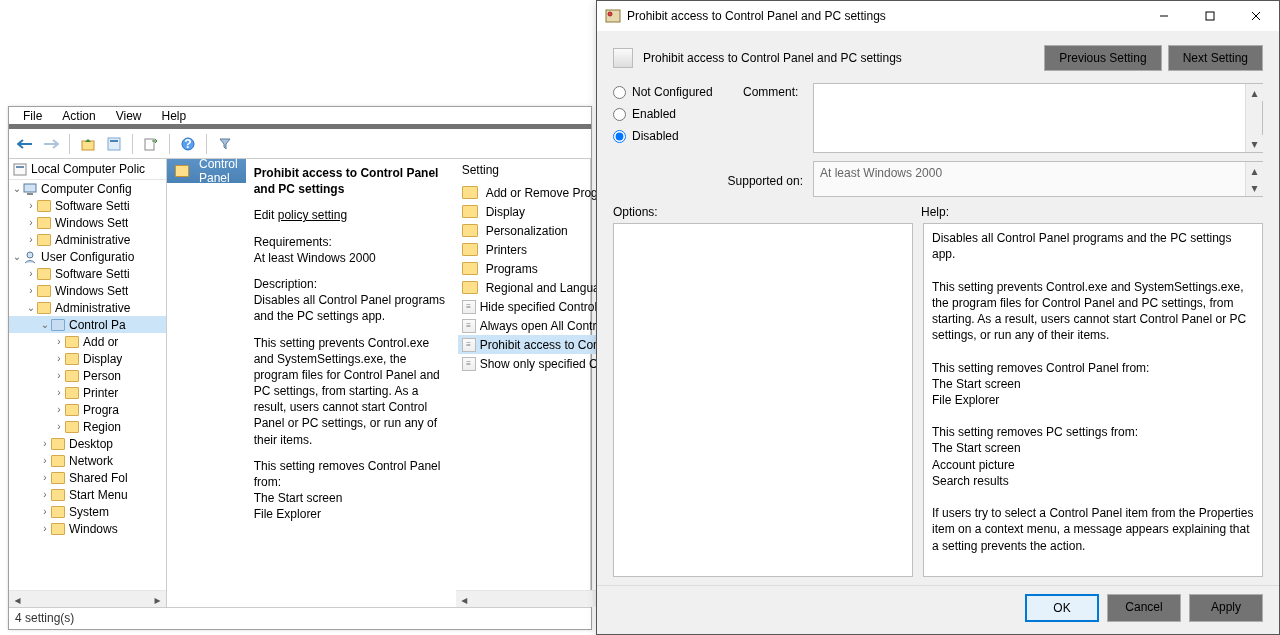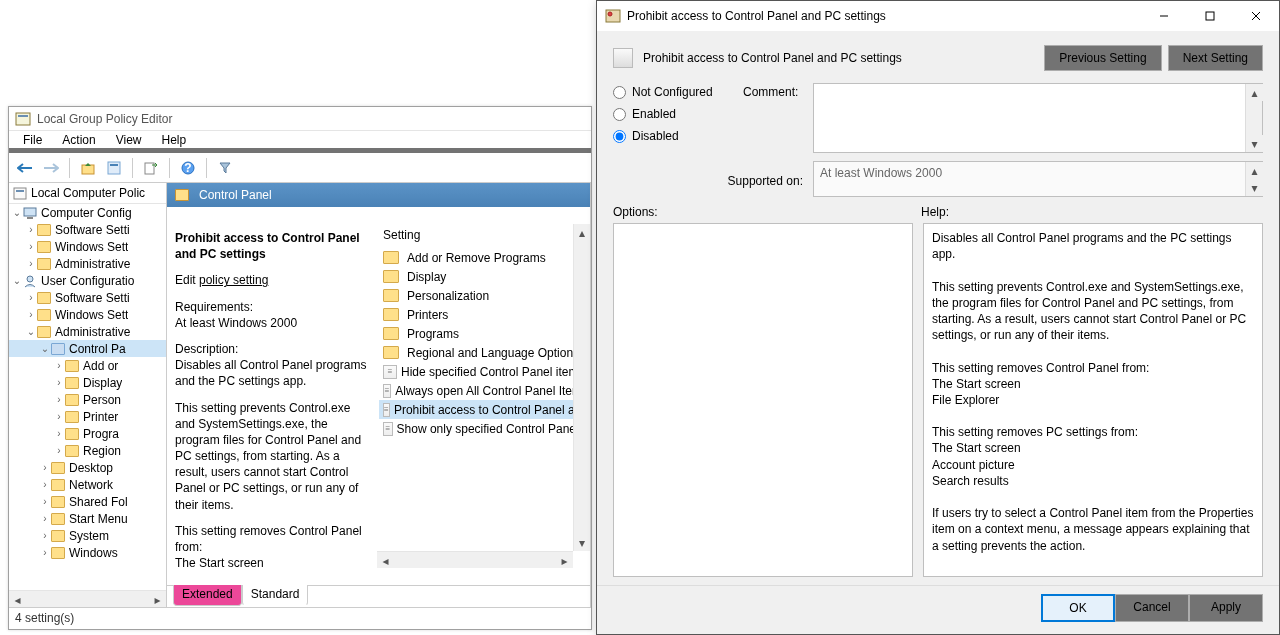--- a/index.html
+++ b/index.html
@@ -21,21 +21,21 @@
 .tree-inner { overflow:hidden; }
 .tree-row { display:flex; align-items:center; height:17px; white-space:nowrap; padding-right:2px;}
 .tw { display:inline-block; width:12px; text-align:center; color:#666; font-size:10px;}
 .fold { width:14px; height:12px; background:#ffe08a; border:1px solid #d4a94b; border-radius:1px; margin-right:4px; flex-shrink:0;}
 .fold.sel { background:#c9ddf2; border-color:#7aa7d4;}
 .tree-row.sel { background:#cce4f7;}
 .tree-row span.txt { overflow:hidden; text-overflow:clip;}
 .tree-scroll-h { height:17px; border-top:1px solid #e5e5e5; position:absolute; bottom:0; left:0; right:0; background:#f0f0f0; display:flex; justify-content:space-between;}
 .sb-btn { width:17px; height:17px; background:#f0f0f0; display:flex; align-items:center; justify-content:center; color:#555;}
 
-.mid { flex:1; display:flex; flex-direction:column; min-width:0; border-right:1px solid #ccc;gap:17px;}
+.mid { flex:1; display:flex; flex-direction:row; min-width:0; border-right:1px solid #ccc;}
 .mid-head { height:24px; background: linear-gradient(#5b93c7,#4a82b6); color:#fff; display:flex; align-items:center; padding:0 8px; gap:6px; font-weight:400;}
 .mid-head .fold { background:#ffe08a; border-color:#c89334;}
 .mid-cols { flex:1; display:flex; min-height:0;}
 .desc { width:210px; padding:6px 8px; font-size:12px; line-height:1.35; overflow:hidden;}
 .desc b { font-weight:600;}
 .desc a { color:#000000;}
 .list { flex:1; position:relative; overflow:hidden;}
 .list-head { padding:4px 6px 6px; color:#000;}
 .list-body { padding:0 2px;}
 .li { display:flex; align-items:center; height:19px; gap:4px; padding-left:4px; white-space:nowrap;}
@@ -68,35 +68,28 @@
 .cmt-lbl { width:70px; padding-top:2px;}
 .txtbox { flex:1; background:#fff; border:1px solid #bfbfbf; height:70px; position:relative;}
 .txtbox .vs { position:absolute; right:0; top:0; bottom:0; width:17px; background:#f0f0f0; border-left:1px solid #ddd; display:flex; flex-direction:column; justify-content:space-between;}
 .suprow { display:flex; padding:4px 16px 8px; align-items:center;}
 .suprow .lbl { width:200px; text-align:right; padding-right:10px; padding-top:4px;}
 .supbox { flex:1; background:#fafafa; border:1px solid #bfbfbf; height:36px; padding:4px 6px; color:#666; position:relative;}
 .panlbl { padding:0 16px;}
 .panrow { display:flex; gap:10px; padding:4px 16px 8px; flex:1; min-height:0;}
 .pane { flex:1; background:#fff; border:1px solid #bfbfbf; padding:6px 8px; overflow:hidden; line-height:1.35;}
 .pane.opts { flex:0 0 300px;}
-.dlg-foot { padding:8px 16px 12px; display:flex; justify-content:flex-end; border-top:1px solid #ddd; margin-top:auto;}
+.dlg-foot { padding:8px 16px 12px; display:flex; justify-content:flex-end; gap:8px; border-top:1px solid #ddd; margin-top:auto;}
 
 svg { display:block;}
 </style>
 </head>
 <body>
 
 <div class="gpe-window">
-  <div class="gpe-titlebar">
-    <svg width="16" height="16">
-        <rect x="1" y="2" width="14" height="12" fill="#f5f5dc" stroke="#8a7a3a"></rect>
-        <rect x="3" y="4" width="10" height="2" fill="#6b8fb3"></rect>
-      </svg>
-    <span class="gpe-title">Local Group Policy Editor</span>
-  </div>
   <div class="gpe-menubar">
     <span>File</span>
     <span>Action</span>
     <span>View</span>
     <span>Help</span>
   </div>
   <div class="gpe-toolbar">
     <div class="tbtn">
         <svg width="16" height="12">
           <path d="M6 2 L1 6 L6 10 M1 6 H15" stroke="#2a7ab9" stroke-width="2" fill="none"></path>

